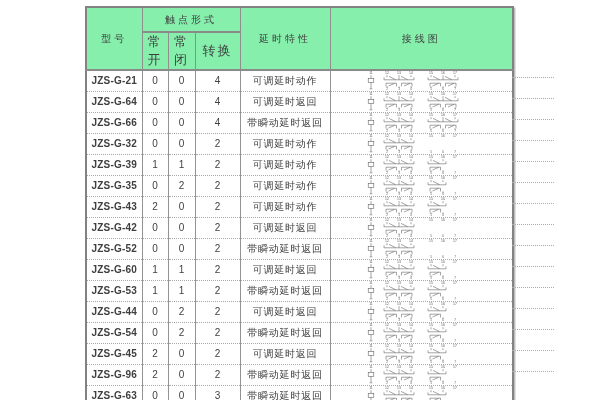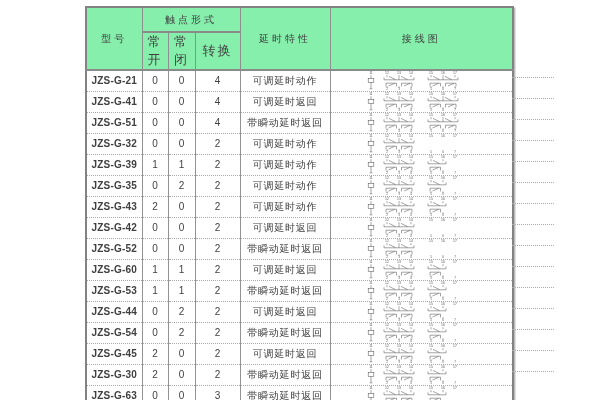--- a/index.html
+++ b/index.html
@@ -109,21 +109,21 @@
               <line x1="70" y1="15.4" x2="70" y2="16.8" stroke="#585858" stroke-width="0.55"></line>
               <line x1="82" y1="15.4" x2="82" y2="16.8" stroke="#585858" stroke-width="0.55"></line>
               <line x1="94" y1="15.4" x2="94" y2="16.8" stroke="#585858" stroke-width="0.55"></line>
               <text x="70" y="19.4" text-anchor="middle" font-size="3" fill="#585858">5</text>
               <text x="82" y="19.4" text-anchor="middle" font-size="3" fill="#585858">6</text>
               <text x="94" y="19.4" text-anchor="middle" font-size="3" fill="#585858">7</text>
             </svg>
           </td>
         </tr>
         <tr>
-          <td class="model">JZS-G-41</td>
+          <td class="model">JZS-G-64</td>
           <td class="num">0</td>
           <td class="num">0</td>
           <td class="num">4</td>
           <td class="delay">可调延时返回</td>
           <td class="wiring">
             <svg viewBox="0 0 120 20" width="120" height="20">
               <text x="10" y="3.4" text-anchor="middle" font-size="3.4" fill="#585858">11</text>
               <line x1="10" y1="4.2" x2="10" y2="7.4" stroke="#585858" stroke-width="0.55"></line>
               <rect x="7.2" y="7.4" width="5.6" height="4" fill="none" stroke="#585858" stroke-width="0.55"></rect>
               <line x1="10" y1="11.4" x2="10" y2="17.6" stroke="#585858" stroke-width="0.55"></line>
@@ -163,21 +163,21 @@
               <line x1="70" y1="15.4" x2="70" y2="16.8" stroke="#585858" stroke-width="0.55"></line>
               <line x1="82" y1="15.4" x2="82" y2="16.8" stroke="#585858" stroke-width="0.55"></line>
               <line x1="94" y1="15.4" x2="94" y2="16.8" stroke="#585858" stroke-width="0.55"></line>
               <text x="70" y="19.4" text-anchor="middle" font-size="3" fill="#585858">5</text>
               <text x="82" y="19.4" text-anchor="middle" font-size="3" fill="#585858">6</text>
               <text x="94" y="19.4" text-anchor="middle" font-size="3" fill="#585858">7</text>
             </svg>
           </td>
         </tr>
         <tr>
-          <td class="model">JZS-G-51</td>
+          <td class="model">JZS-G-66</td>
           <td class="num">0</td>
           <td class="num">0</td>
           <td class="num">4</td>
           <td class="delay">带瞬动延时返回</td>
           <td class="wiring">
             <svg viewBox="0 0 120 20" width="120" height="20">
               <text x="10" y="3.4" text-anchor="middle" font-size="3.4" fill="#585858">11</text>
               <line x1="10" y1="4.2" x2="10" y2="7.4" stroke="#585858" stroke-width="0.55"></line>
               <rect x="7.2" y="7.4" width="5.6" height="4" fill="none" stroke="#585858" stroke-width="0.55"></rect>
               <line x1="10" y1="11.4" x2="10" y2="17.6" stroke="#585858" stroke-width="0.55"></line>
@@ -732,21 +732,21 @@
               <line x1="71.5" y1="15" x2="77.5" y2="12.4" stroke="#585858" stroke-width="0.55"></line>
               <line x1="70" y1="15.4" x2="70" y2="16.8" stroke="#585858" stroke-width="0.55"></line>
               <line x1="82" y1="15.4" x2="82" y2="16.8" stroke="#585858" stroke-width="0.55"></line>
               <text x="70" y="19.4" text-anchor="middle" font-size="3" fill="#585858">5</text>
               <text x="82" y="19.4" text-anchor="middle" font-size="3" fill="#585858">6</text>
               <text x="94" y="19.4" text-anchor="middle" font-size="3" fill="#585858">7</text>
             </svg>
           </td>
         </tr>
         <tr>
-          <td class="model">JZS-G-30</td>
+          <td class="model">JZS-G-96</td>
           <td class="num">2</td>
           <td class="num">0</td>
           <td class="num">2</td>
           <td class="delay">带瞬动延时返回</td>
           <td class="wiring">
             <svg viewBox="0 0 120 20" width="120" height="20">
               <text x="10" y="3.4" text-anchor="middle" font-size="3.4" fill="#585858">11</text>
               <line x1="10" y1="4.2" x2="10" y2="7.4" stroke="#585858" stroke-width="0.55"></line>
               <rect x="7.2" y="7.4" width="5.6" height="4" fill="none" stroke="#585858" stroke-width="0.55"></rect>
               <line x1="10" y1="11.4" x2="10" y2="17.6" stroke="#585858" stroke-width="0.55"></line>

